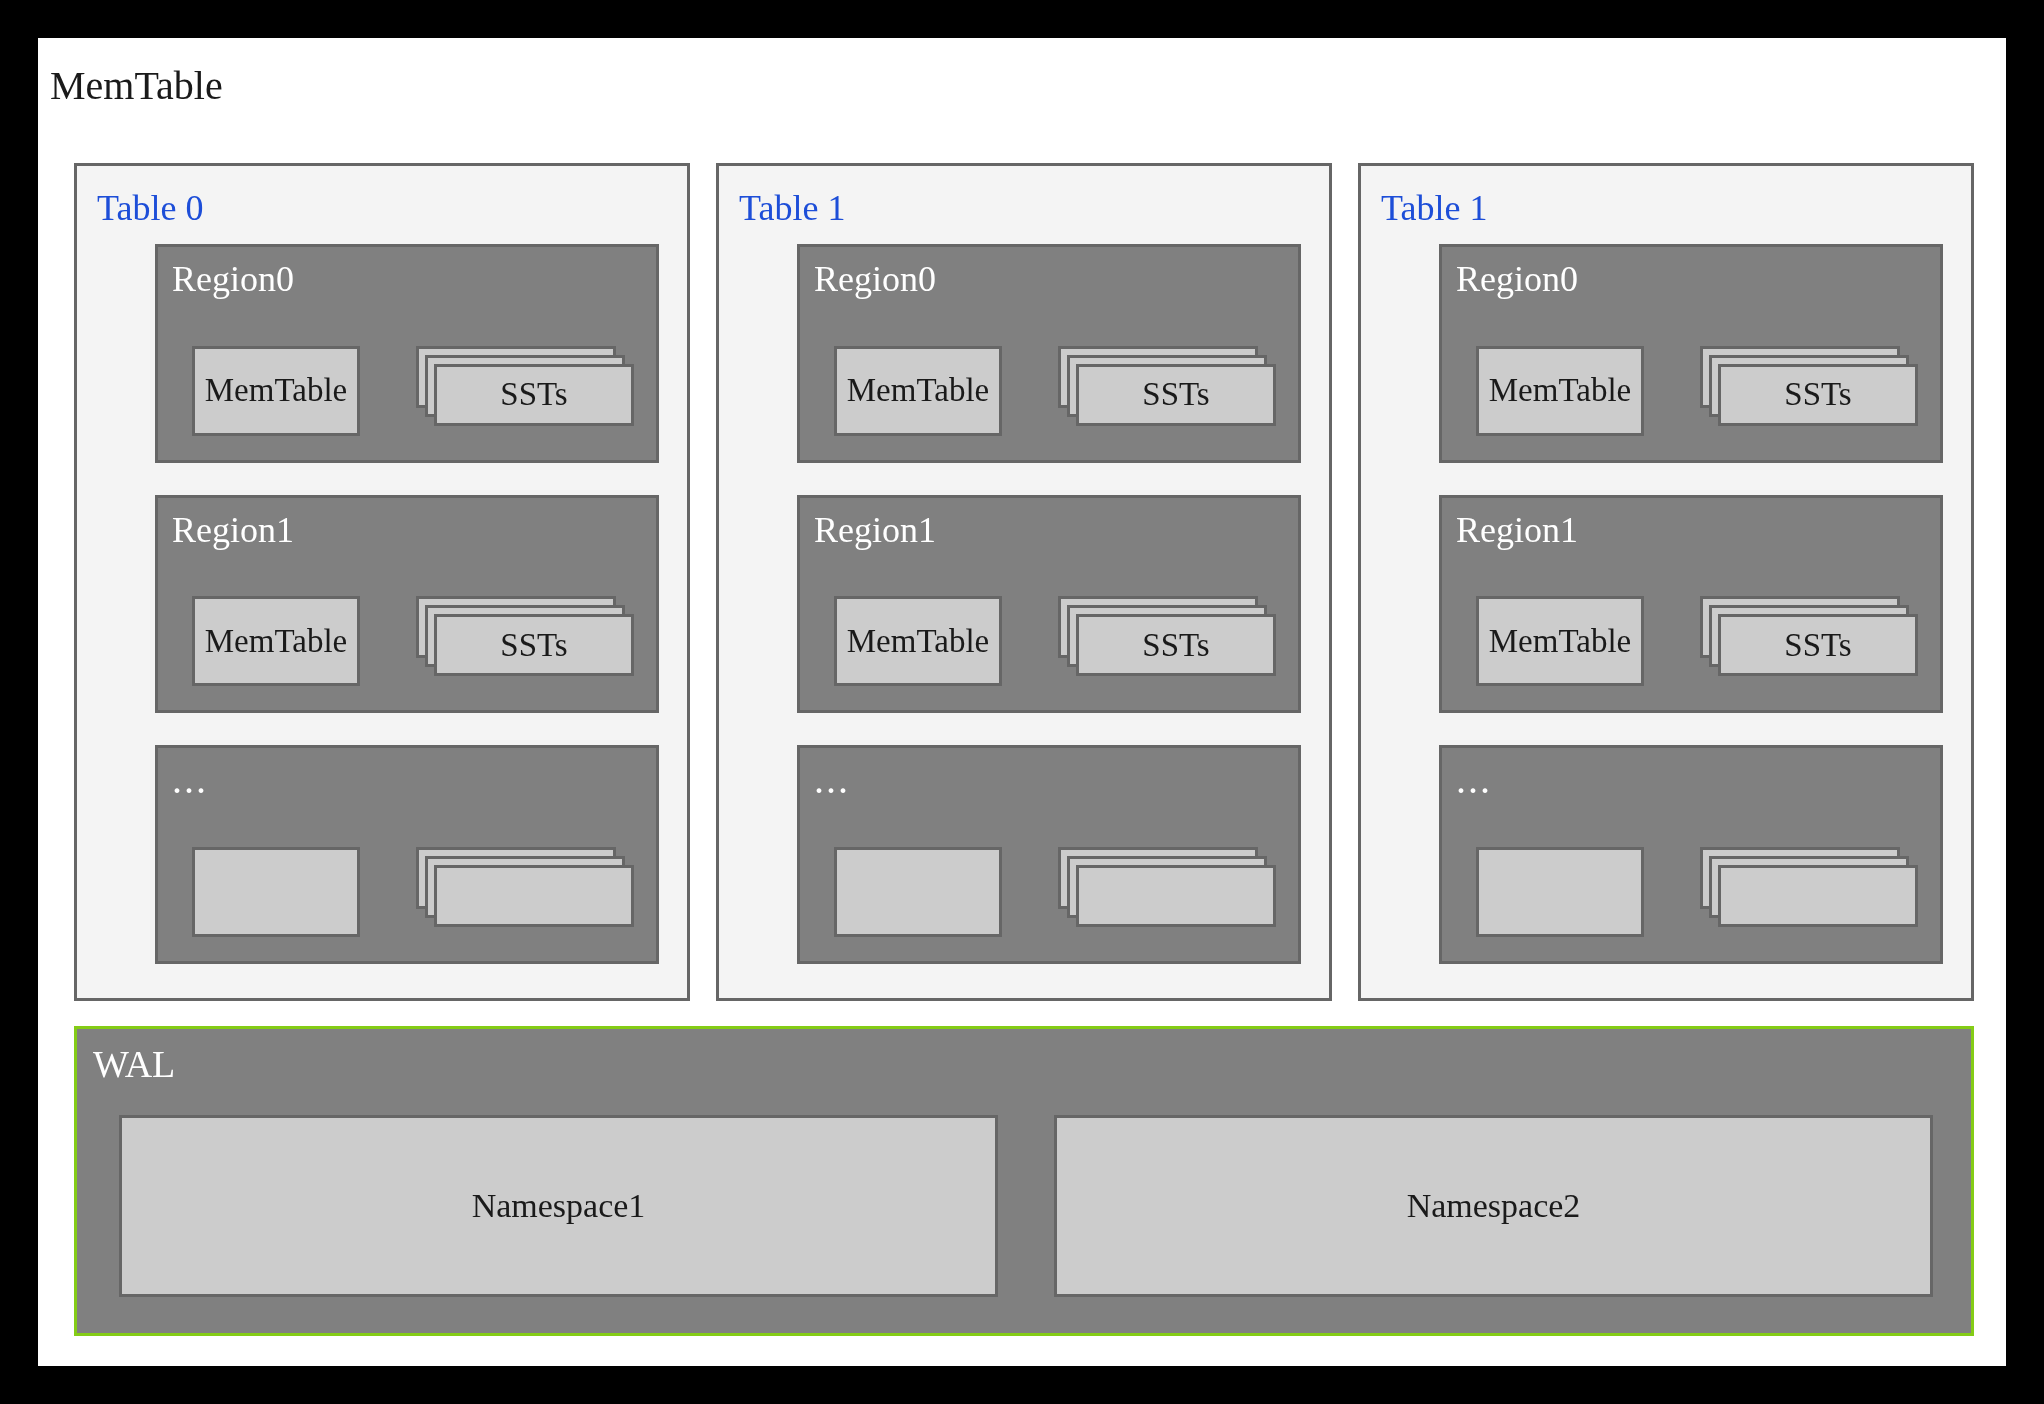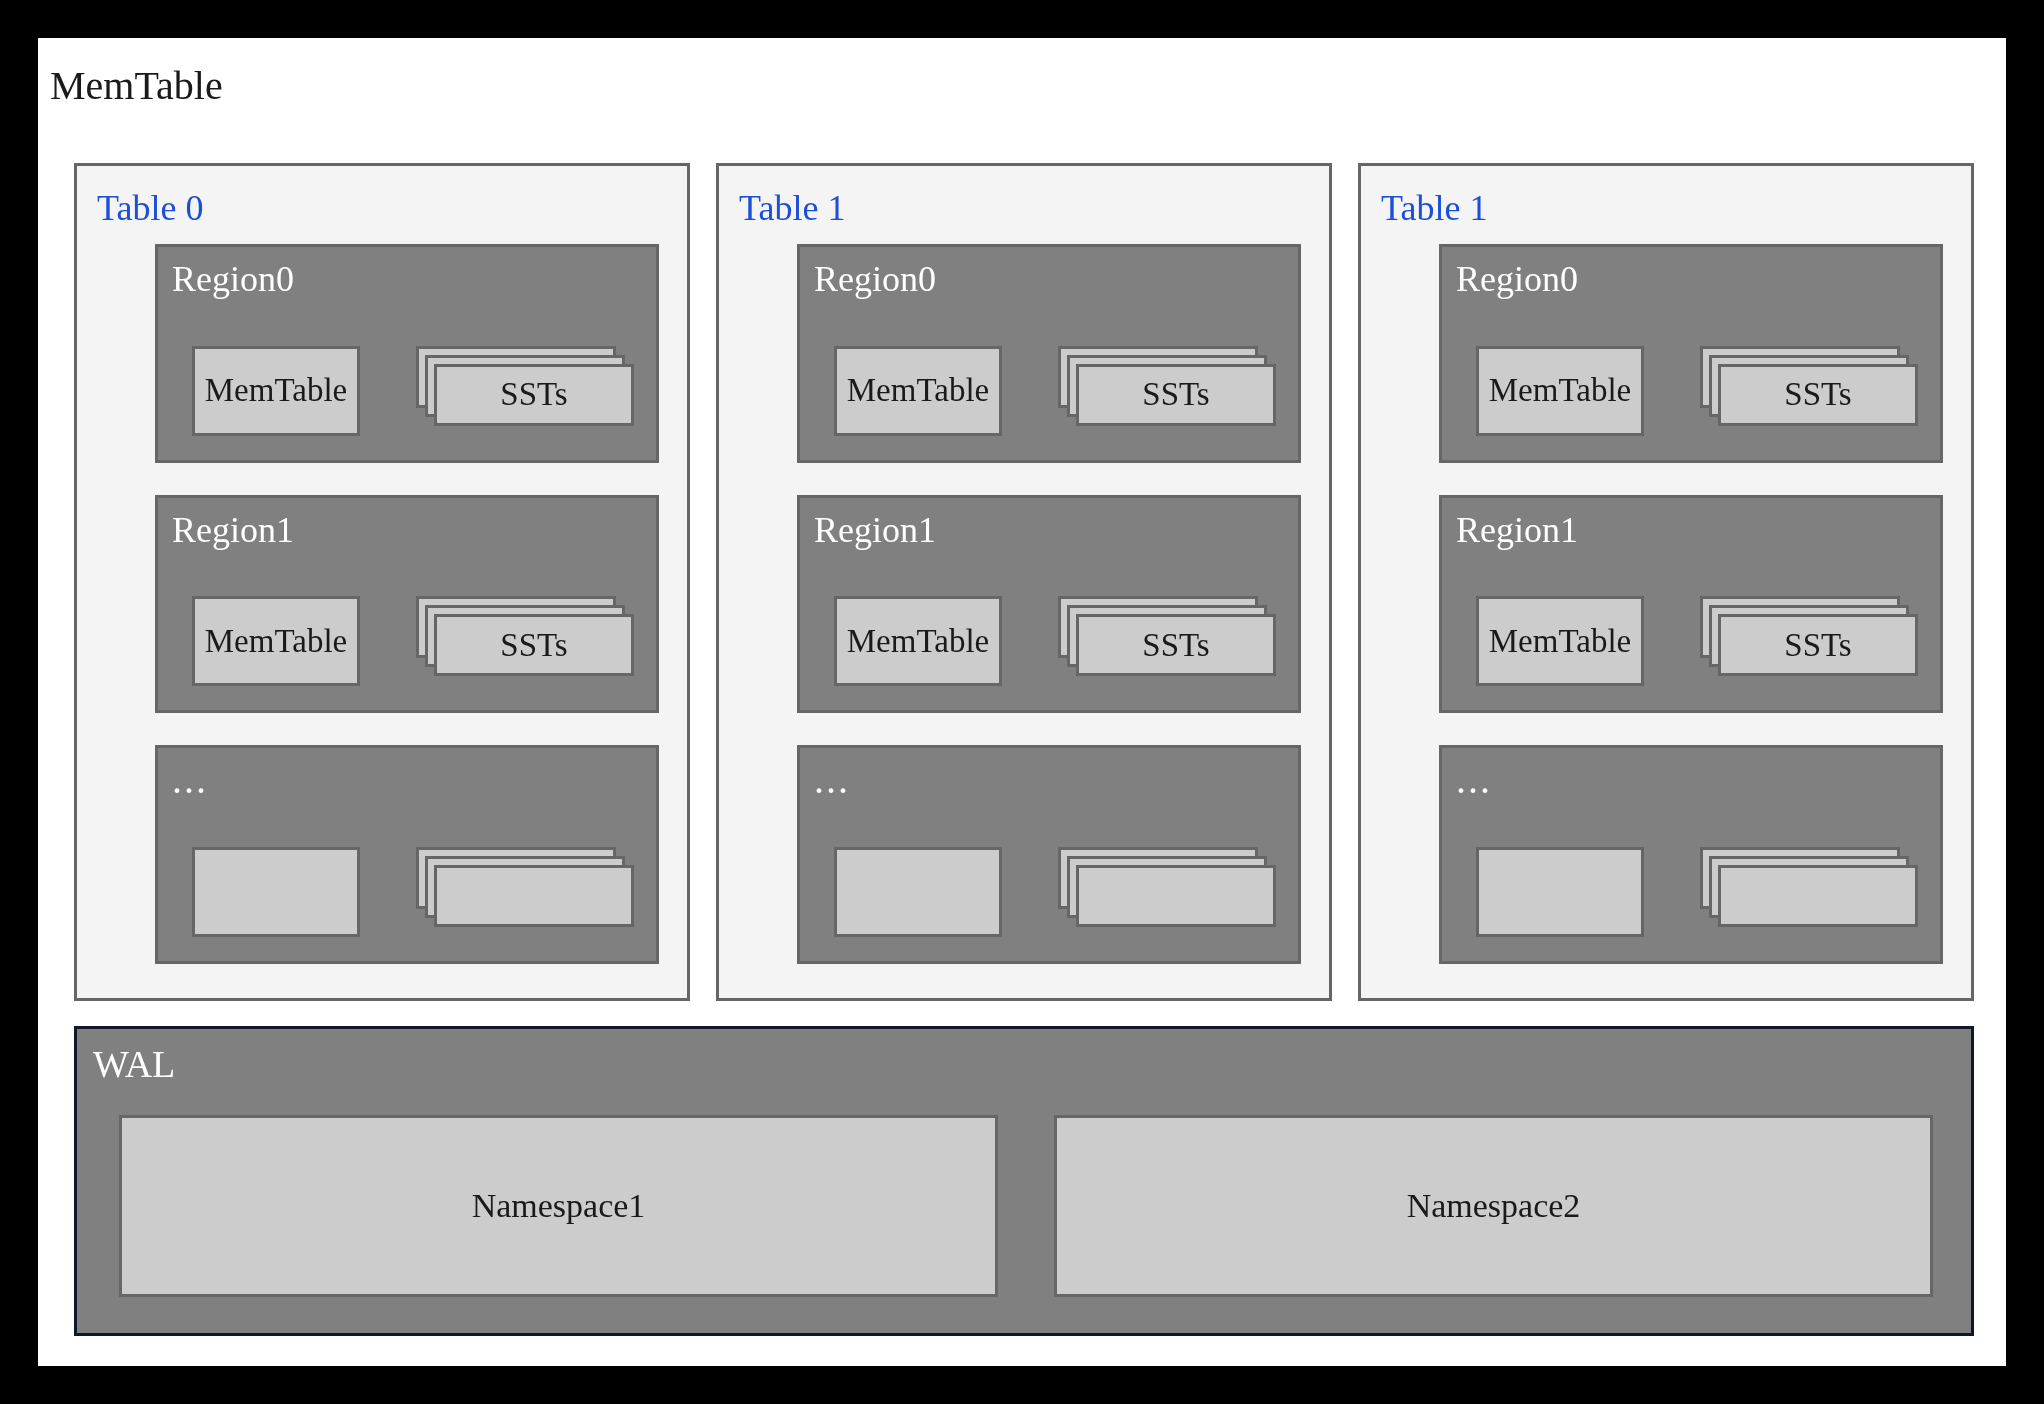--- a/index.html
+++ b/index.html
@@ -135,21 +135,21 @@
     font-size:33px;
     color:#1a1a1a;
   }
 
   
   #wal{
     position:absolute;
     left:36px; top:988px;
     width:1900px; height:310px;
     background:#808080;
-    border:3px solid #0f172a;
+    border:3px solid #84cc16;
     box-sizing:border-box;
   }
   #wal-label{
     position:absolute;
     left:16px; top:16px;
     font-size:38px;
     color:#ffffff;
     line-height:1;
     white-space:nowrap;
   }

